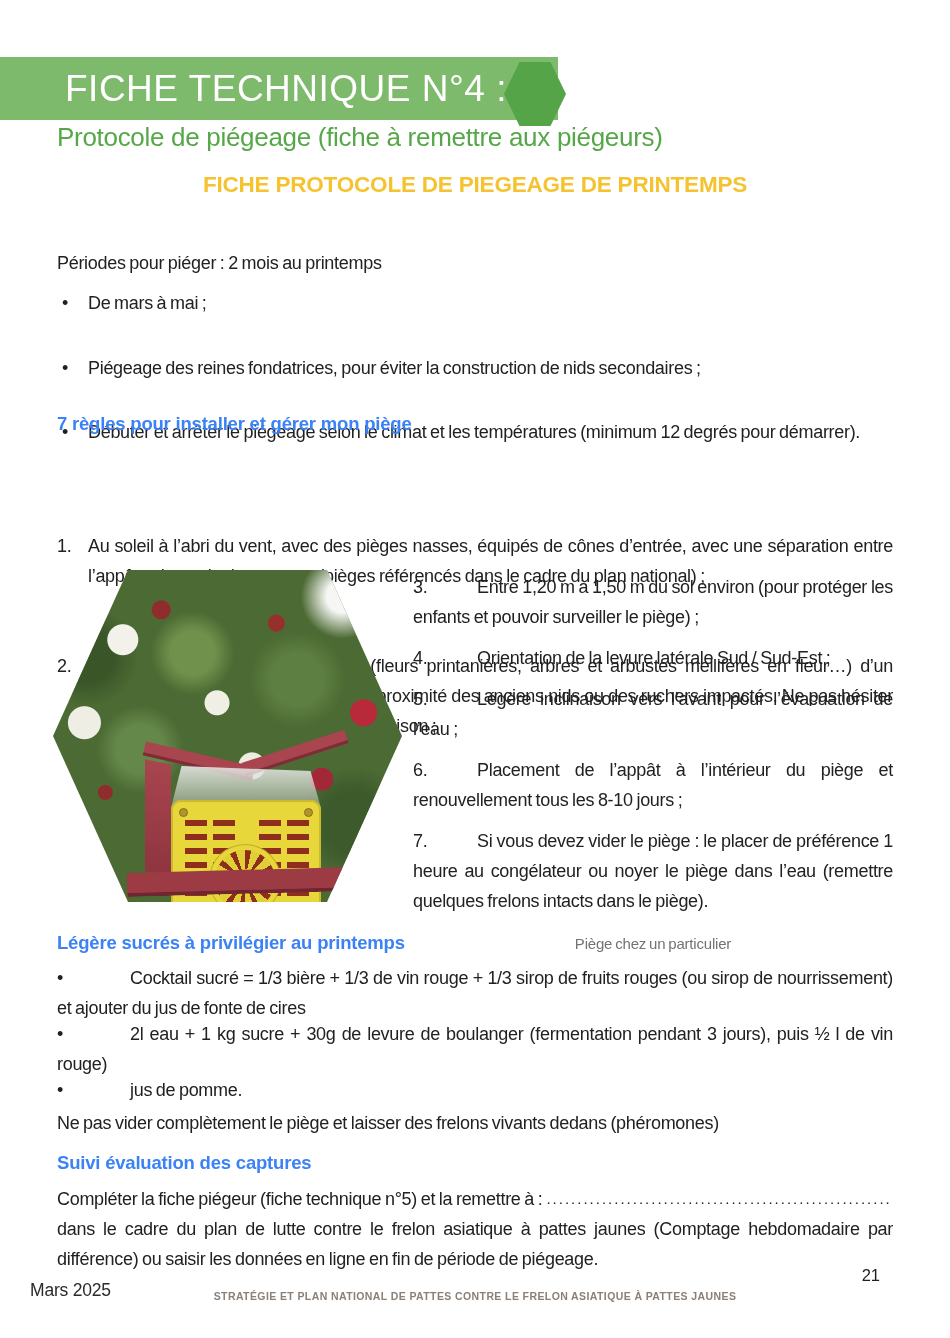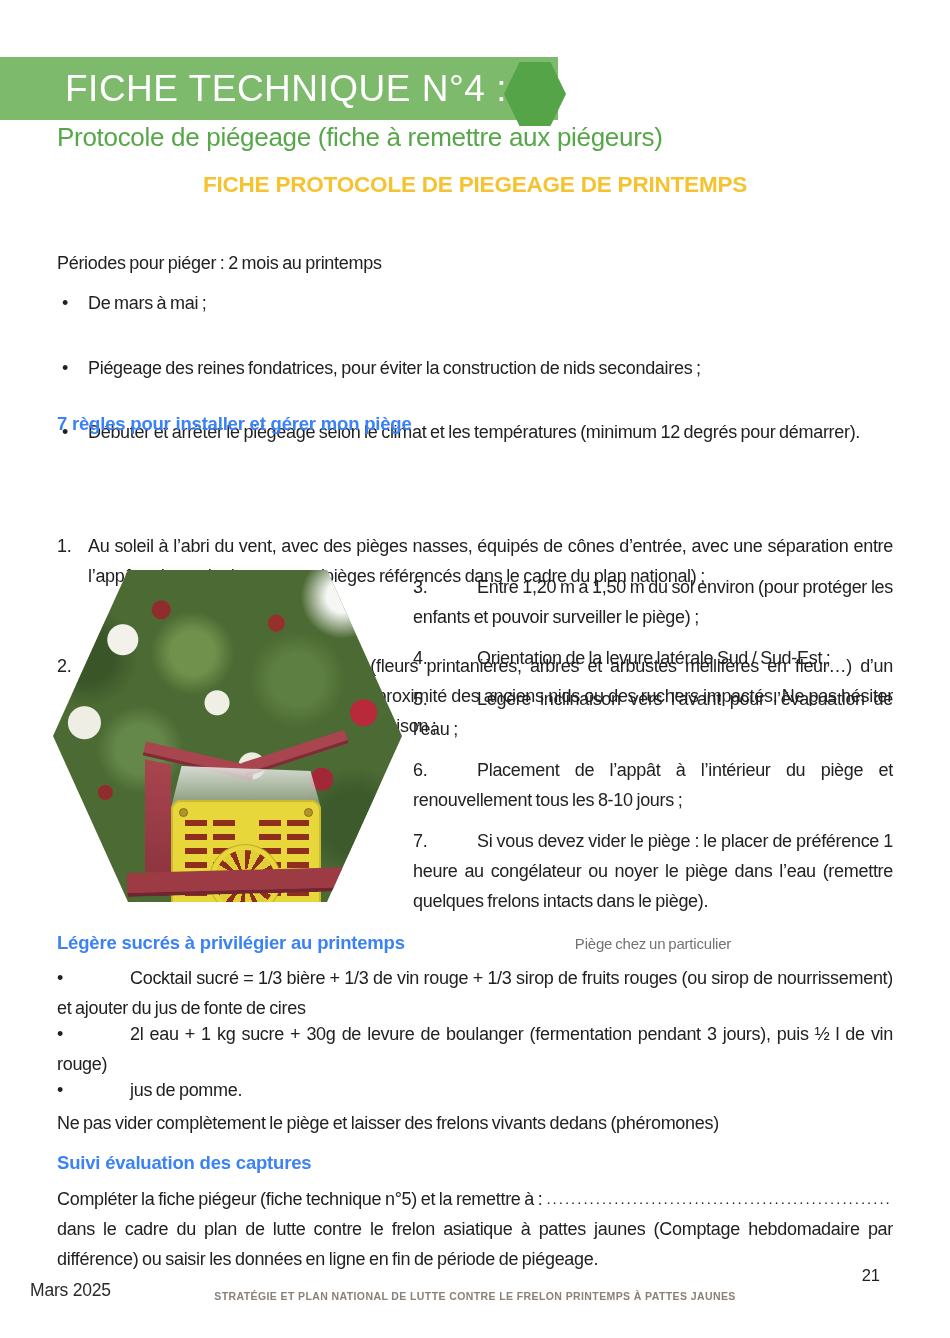--- a/index.html
+++ b/index.html
@@ -204,17 +204,17 @@
 
   <div class="body-text final">
     <div class="fill-line">
       <span class="start">Compléter la fiche piégeur (fiche technique n°5) et la remettre à :</span>
       <span class="dots">........................................................................................................................</span>
     </div>
     <p>dans le cadre du plan de lutte contre le frelon asiatique à pattes jaunes (Comptage hebdomadaire par différence) ou saisir les données en ligne en fin de période de piégeage.</p>
   </div>
 
   <div class="footer-date">Mars 2025</div>
-  <div class="footer-title">STRATÉGIE ET PLAN NATIONAL DE LUTTE CONTRE LE FRELON PRINTEMPS À PATTES JAUNES</div>
+  <div class="footer-title">STRATÉGIE ET PLAN NATIONAL DE PATTES CONTRE LE FRELON ASIATIQUE À PATTES JAUNES</div>
   <div class="page-num">21</div>
   <div class="bottom-strip"></div>
 
 </div>
 
 </body></html>

